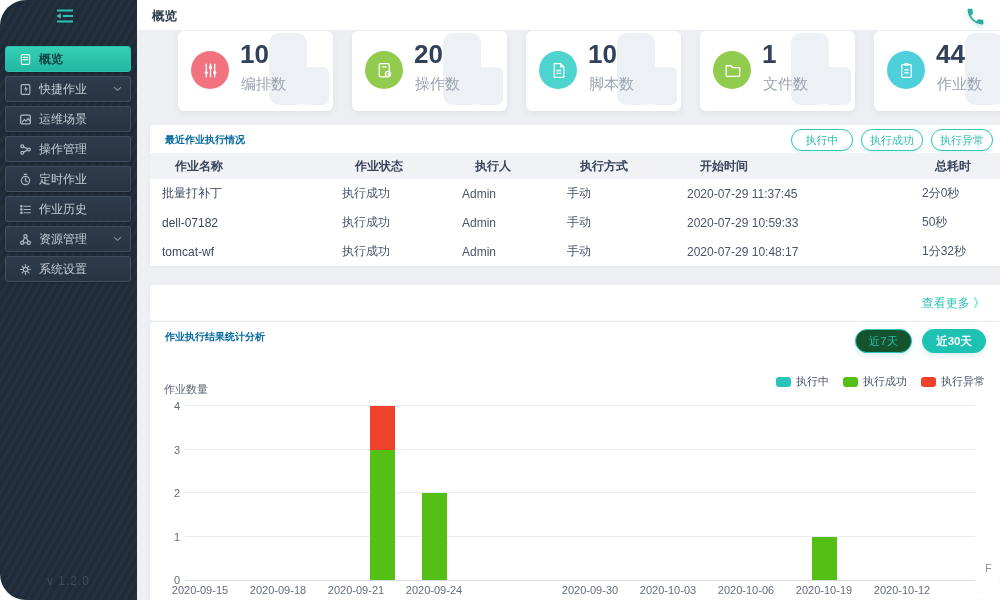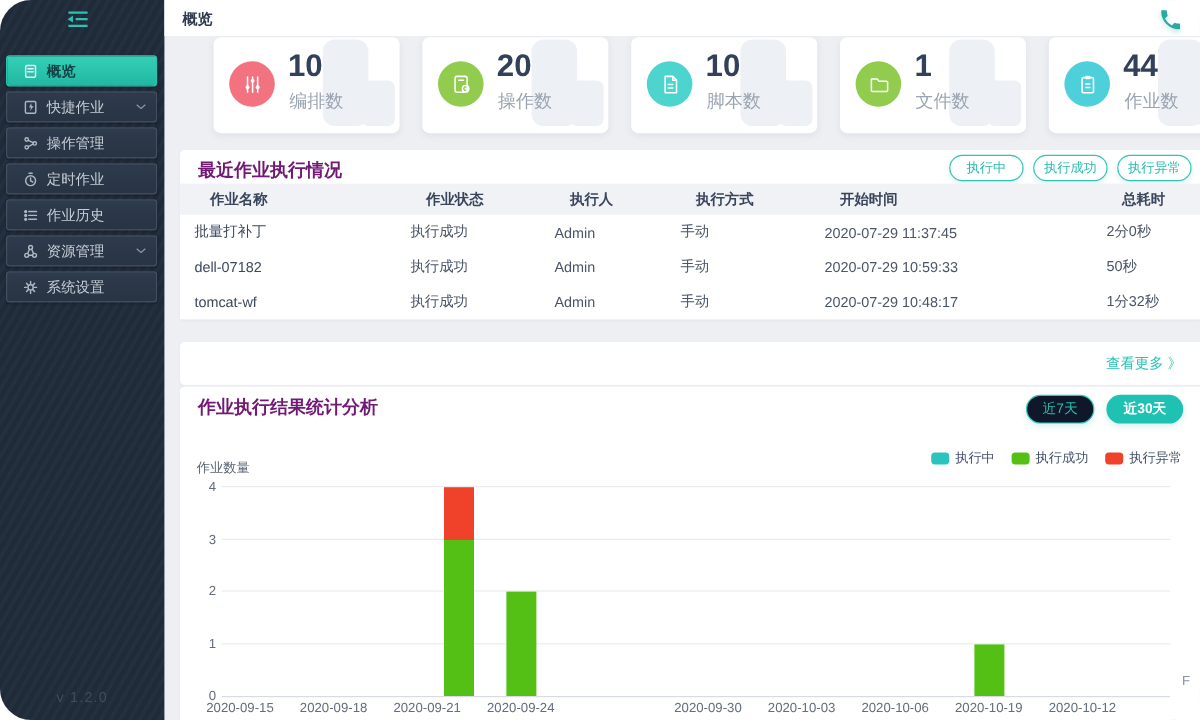--- a/index.html
+++ b/index.html
@@ -35,21 +35,21 @@
     display:flex;align-items:center;justify-content:center;}
   .circ svg{width:19px;height:19px;}
   .card .num{position:absolute;left:62px;top:8px;font-size:26px;font-weight:bold;color:#33405a;}
   .card .lbl{position:absolute;left:63px;top:44px;font-size:15px;color:#9aa3b1;}
   .wm-a{position:absolute;right:26px;top:2px;width:38px;height:72px;border-radius:10px;background:#edf0f4;}
   .wm-b{position:absolute;right:4px;top:36px;width:28px;height:38px;border-radius:6px;background:#edf0f4;}
 
   
   .panel{position:absolute;left:13px;right:0;background:#fff;border-radius:4px 0 0 4px;
     box-shadow:0 1px 3px rgba(60,80,120,.05);}
-  .sec-title{position:absolute;left:15px;top:8px;font-weight:bold;font-size:15px;color:#701a75;}
+  .sec-title{position:absolute;left:15px;top:8px;font-weight:bold;font-size:10px;color:#0369a1;}
 
   .recent{top:125px;height:141px;}
   .filters{position:absolute;right:7px;top:4px;display:flex;gap:8px;}
   .fpill{width:62px;height:22px;line-height:20px;text-align:center;border:1px solid #34c3b5;border-radius:12px;
     color:#2bbcae;font-size:11px;background:#fff;cursor:pointer;box-sizing:border-box;
     box-shadow:0 2px 4px rgba(50,180,170,.18);}
   .thead{position:absolute;top:28px;left:0;right:0;height:26px;background:#f0f2f6;display:grid;
     grid-template-columns:180px 120px 105px 120px 235px 1fr;align-items:center;padding-left:25px;
     font-size:12px;font-weight:bold;color:#39455b;}
   .trow{position:absolute;left:0;right:0;height:29px;display:grid;
@@ -57,21 +57,21 @@
     font-size:12px;color:#4a5568;background:#fff;}
   .trow .c0{color:#3b475f;}
 
   .more-strip{top:273px;height:36px;margin-top:12px;}
   .more-link{position:absolute;right:15px;top:10px;color:#2bc2b3;font-size:12px;cursor:pointer;}
 
   
   .chartcard{top:322px;height:278px;border-radius:4px 0 0 0;}
   .ranges{position:absolute;right:14px;top:7px;display:flex;gap:10px;}
   .rpill{min-width:34px;padding:0 13px;height:24px;line-height:22px;border-radius:13px;border:1px solid #34c3b5;
-    color:#2bbcae;font-size:11.5px;background:#0f172a;text-align:center;cursor:pointer;box-sizing:border-box;
+    color:#2bbcae;font-size:11.5px;background:#14532d;text-align:center;cursor:pointer;box-sizing:border-box;
     box-shadow:0 2px 5px rgba(50,180,170,.22);}
   .rpill.active{background:#1fc2b2;color:#fff;border-color:#1fc2b2;font-weight:bold;}
   .legend{position:absolute;right:15px;top:52px;display:flex;gap:14px;align-items:center;
     font-size:11px;color:#45516b;}
   .sw{width:15px;height:10px;border-radius:3px;display:inline-block;margin-right:5px;}
   .lg-item{display:flex;align-items:center;}
   .ylab{position:absolute;left:14px;top:60px;font-size:11px;color:#5b6574;}
   .plot{position:absolute;left:35px;top:84px;width:790px;height:174px;border-bottom:1px solid #d7dbe2;}
   .grid{position:absolute;left:0;right:0;height:1px;background:#e9ebf0;}
   .ytick{position:absolute;left:-21px;width:16px;text-align:right;font-size:11px;color:#636d7c;}
@@ -110,20 +110,29 @@
               <rect x="2" y="1.5" width="8" height="9" rx="1"></rect>
               <path d="M6.4 2.8 4.8 6h1.6l-1 3 2.9-3.9H6.9z" fill="currentColor" stroke="none"></path>
             </svg>
           </span>
           <span>快捷作业</span>
           <span class="caret">
             <svg viewBox="0 0 10 6" fill="none" stroke="currentColor" stroke-width="1.2">
               <path d="M1 1l4 3.5L9 1"></path>
             </svg>
           </span>
+        </div>
+        <div class="mitem">
+          <span class="icn">
+            <svg viewBox="0 0 12 12" fill="none" stroke="currentColor" stroke-width="1.1" stroke-linecap="round" stroke-linejoin="round">
+              <rect x="1.5" y="2" width="9" height="8" rx="1"></rect>
+              <path d="M3 8.5 5 6l1.5 1.5L8.5 5 10 7.2"></path>
+            </svg>
+          </span>
+          <span>运维场景</span>
         </div>
         <div class="mitem">
           <span class="icn">
             <svg viewBox="0 0 12 12" fill="none" stroke="currentColor" stroke-width="1.1" stroke-linecap="round" stroke-linejoin="round">
               <circle cx="3" cy="3" r="1.3"></circle>
               <circle cx="3" cy="9" r="1.3"></circle>
               <circle cx="9.2" cy="6" r="1.3"></circle>
               <path d="M4.2 3.6 7.9 5.4M4.2 8.4 7.9 6.6"></path>
             </svg>
           </span>

